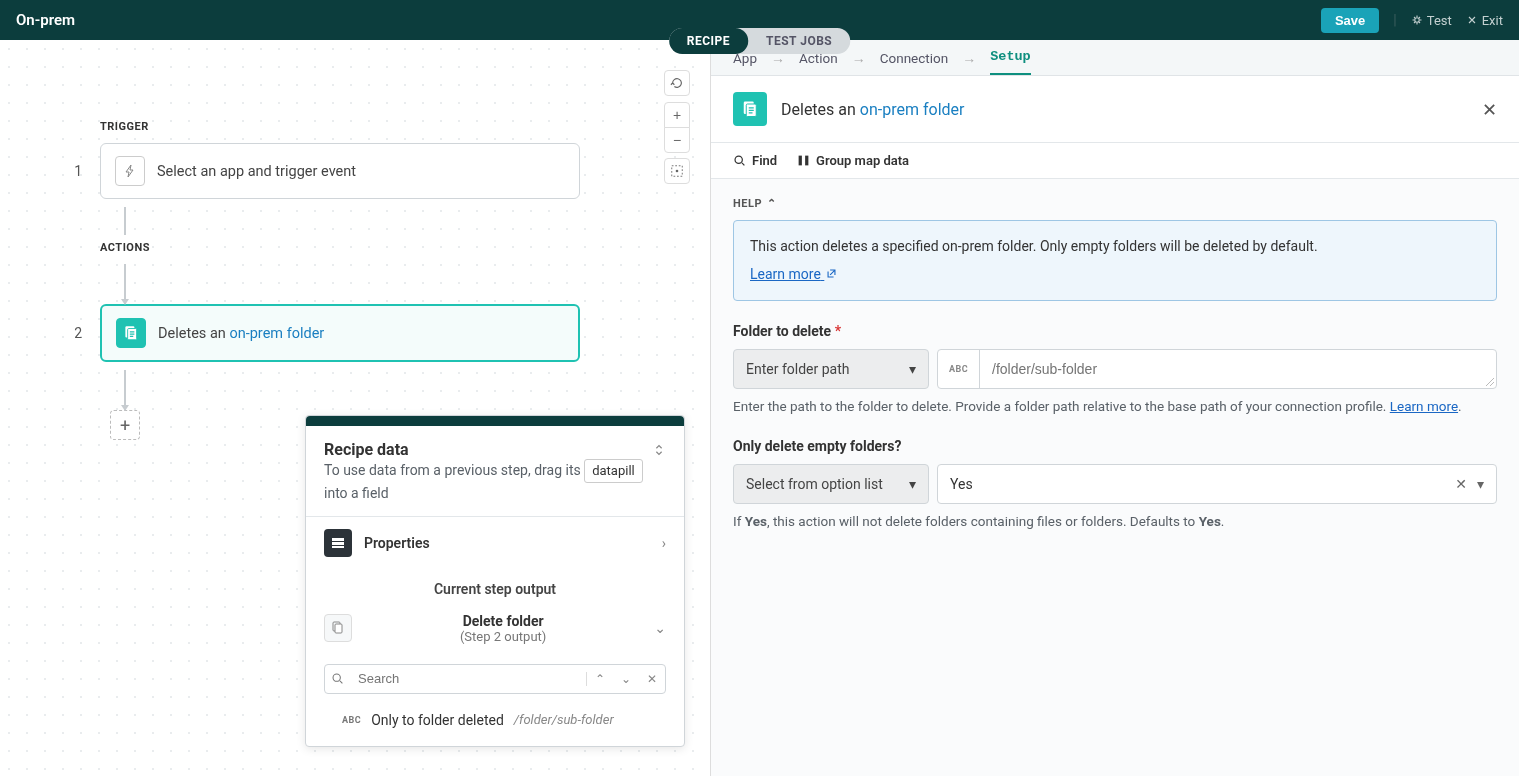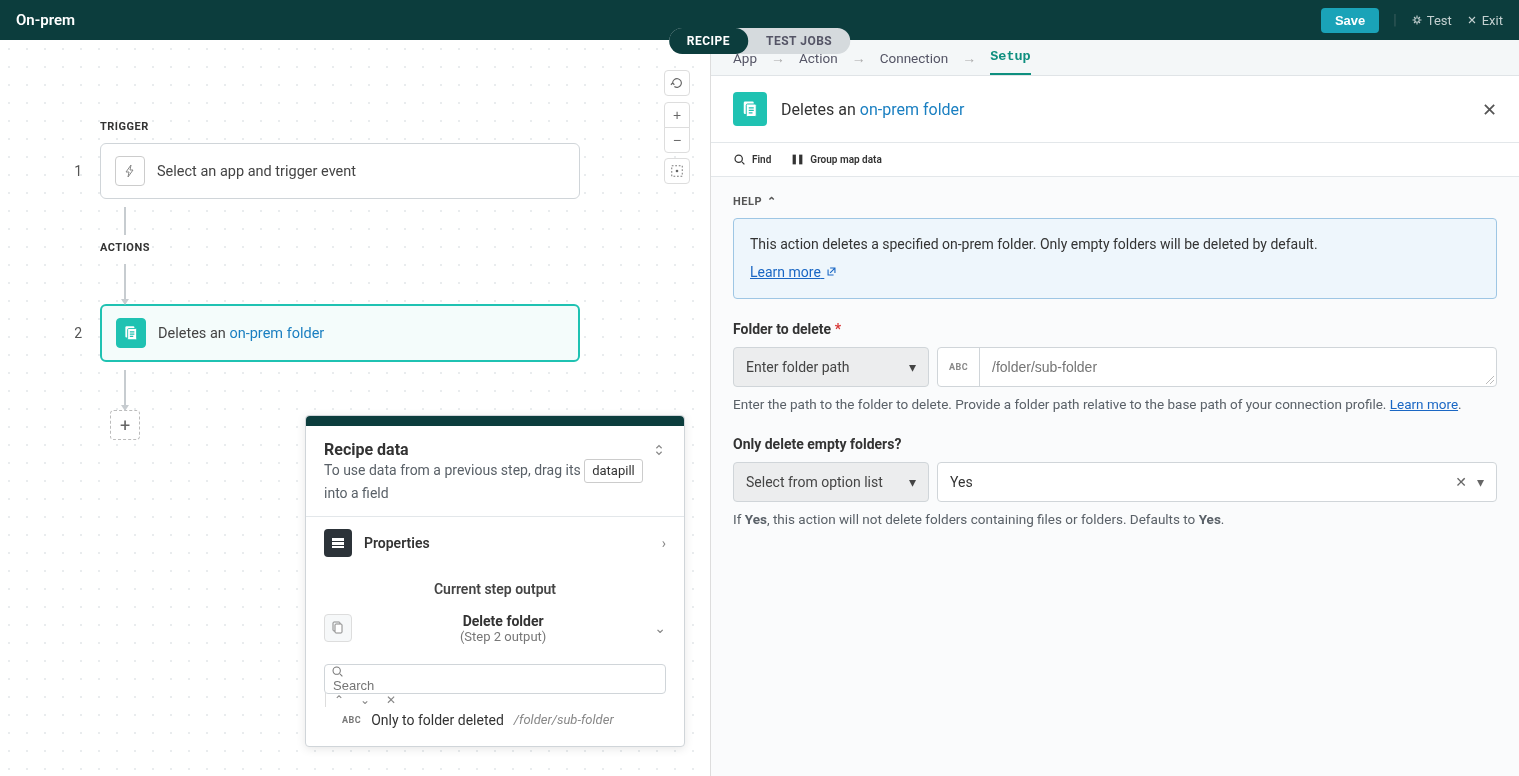--- a/index.html
+++ b/index.html
@@ -61,42 +61,42 @@
   .popover-section-icon { width: 28px; height: 28px; background: #2c3339; border-radius: 4px; display:flex;align-items:center;justify-content:center;}
   .popover-section-label { font-weight: 600; color: #333; flex: 1; }
   .popover-sub { padding: 12px 18px 8px; text-align: center; }
   .popover-sub-label { font-weight: 600; color: #444; font-size: 14px; margin-bottom: 10px; }
   .output-item { display: flex; align-items: center; gap: 10px; padding: 6px 0; cursor: pointer; }
   .output-icon { width: 28px; height: 28px; border: 1px solid #ddd; border-radius: 4px; background: #f6f8f9; display:flex;align-items:center;justify-content:center;}
   .output-text { display: flex; flex-direction: column; flex: 1;}
   .output-title { font-weight: 700; color: #333; font-size: 14px; }
   .output-sub { color: #777; font-size: 13px; }
   .chev { color: #888; }
-  .search-row { display: flex; align-items: flex-start; border: 1px solid #d0d5d9; border-radius: 4px; margin: 6px 18px 10px; height: 30px; flex-direction: column; }
+  .search-row { display: flex; align-items: center; border: 1px solid #d0d5d9; border-radius: 4px; margin: 6px 18px 10px; height: 30px; }
   .search-row input { flex: 1; border: none; outline: none; padding: 0 8px; font-size: 13px; background: transparent; }
   .search-row .sicon { padding: 0 6px; color: #777; display:flex; }
   .search-btns { display: flex; border-left: 1px solid #ddd; }
   .search-btns span { width: 26px; display: flex; align-items: center; justify-content: center; color: #888; cursor: pointer; font-size: 12px;}
   .pill-row { display: flex; align-items: center; gap: 10px; padding: 8px 18px 18px 36px; }
   .type-tag { font-size: 9px; letter-spacing: 0.5px; color: #777; font-weight: 700; }
   .pill-label { font-size: 14px; color: #333; }
   .pill-hint { font-size: 13px; color: #888; font-style: italic; }
   
   
   .panel { width: 808px; background: #fff; display: flex; flex-direction: column; overflow: hidden; }
   .panel-tabs { height: 36px; background: #f4f7f8; border-bottom: 1px solid #e0e4e7; display: flex; align-items: center; padding: 0 22px; gap: 14px; font-size: 13.5px; }
   .panel-tab { color: #556; cursor: pointer; display: flex; align-items: center; height: 100%; }
   .panel-tab.active { color: #0e8f7f; font-weight: 600; border-bottom: 2px solid #0e8f7f; font-family: Liberation Mono, monospace; }
   .arrow-sep { color: #aaa; font-size: 14px; }
   .panel-head { padding: 16px 22px; display: flex; align-items: center; gap: 14px; border-bottom: 1px solid #e3e7ea; }
   .panel-head-icon { width: 34px; height: 34px; background: #1fc2b2; border-radius: 4px; display:flex;align-items:center;justify-content:center;}
   .panel-head-text { font-size: 16px; color: #333; flex: 1; }
   .panel-head-text .link { color: #1a7fc1; }
   .panel-close { color: #555; cursor: pointer; font-size: 18px; }
-  .panel-toolbar { padding: 10px 22px; display: flex; gap: 20px; border-bottom: 1px solid #e3e7ea; font-size: 10px; color: #333; }
+  .panel-toolbar { padding: 10px 22px; display: flex; gap: 20px; border-bottom: 1px solid #e3e7ea; font-size: 13px; color: #333; }
   .tb-item { display: flex; align-items: center; gap: 6px; cursor: pointer; font-weight: 600; }
   .panel-body { padding: 18px 22px; overflow-y: auto; flex: 1; background: #fafbfc;}
   .help-label { font-size: 11px; font-weight: 700; letter-spacing: 0.5px; color: #555; display: flex; align-items: flex-start; gap: 5px; margin-bottom: 10px; cursor: pointer;}
   .help-box { border: 1px solid #9ec6e4; background: #eef6fc; border-radius: 4px; padding: 14px 16px; margin-bottom: 22px; color: #333; font-size: 14px; line-height: 1.6;}
   .help-box a { color: #1a67c4; text-decoration: underline; }
   .ext-icon { display:inline-block; margin-left:2px; }
   .field-group { margin-bottom: 22px; }
   .field-label { font-weight: 700; color: #333; font-size: 14px; margin-bottom: 10px; }
   .req { color: #d93636; }
   .field-row { display: flex; gap: 8px; }

